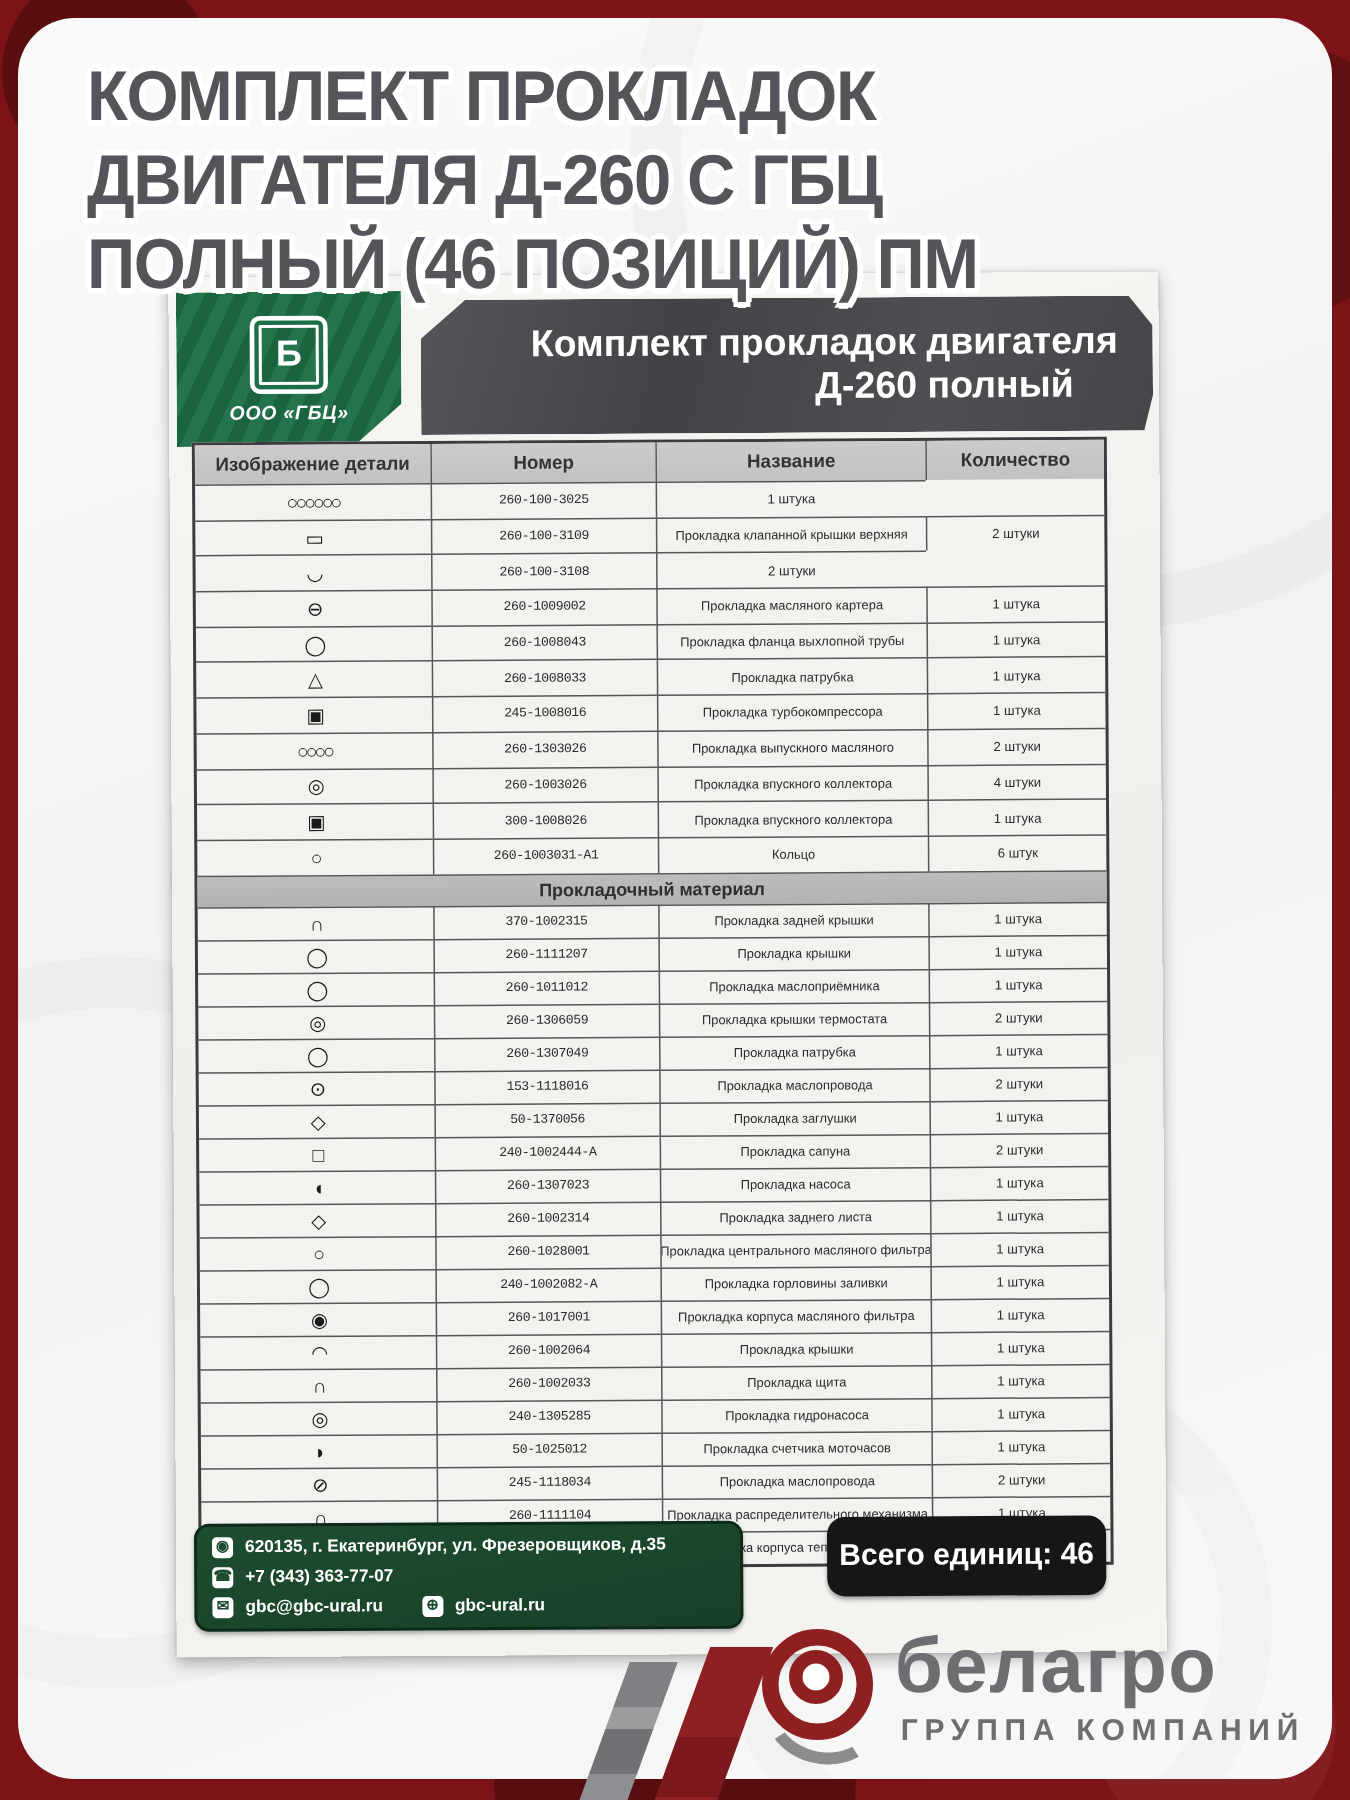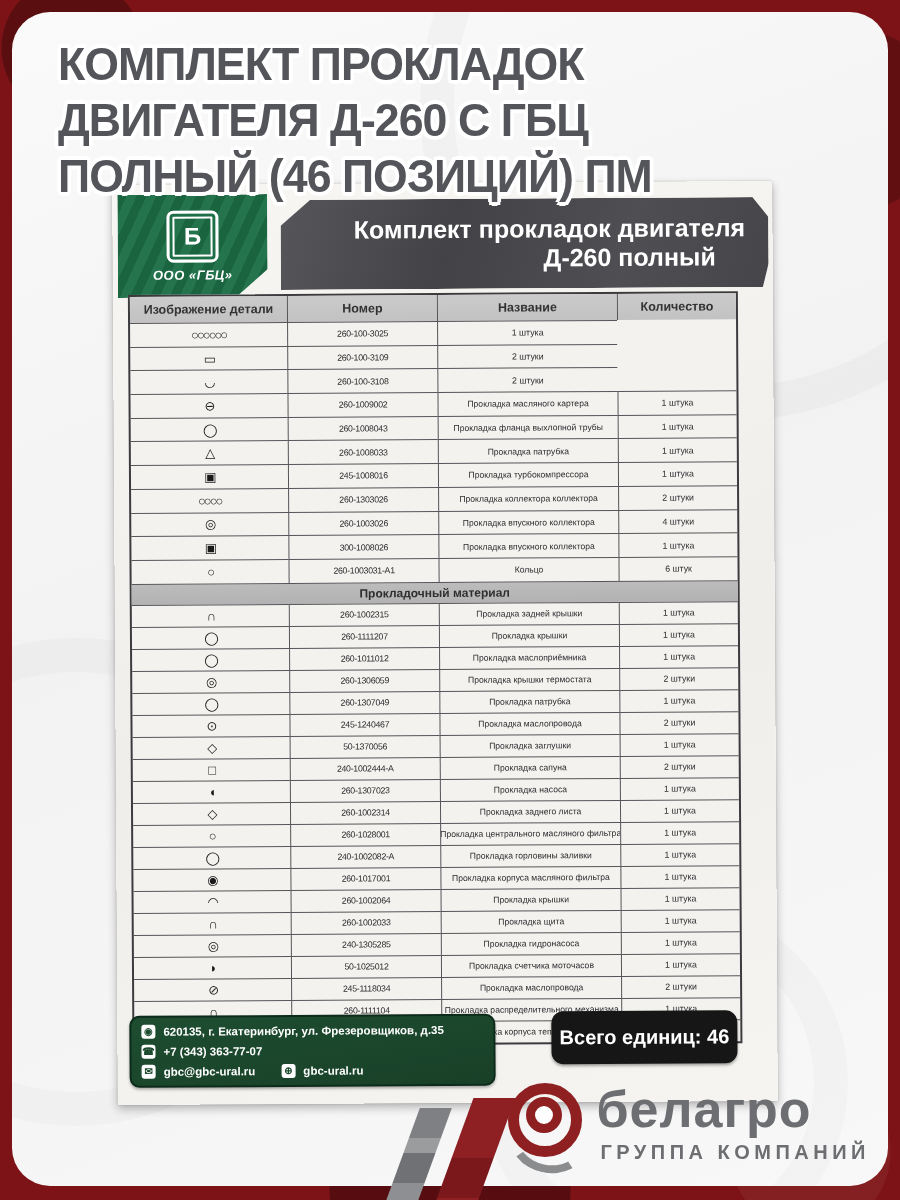--- a/index.html
+++ b/index.html
@@ -50,40 +50,40 @@
   
   .gtable{position:absolute;left:15px;top:110px;width:606px;border:2px solid #3c3c3f;background:#f4f2ef;}
   .trow{display:grid;grid-template-columns:157px 150px 180px 119px;}
   .tc{border-left:1px solid #55555a;border-top:1px solid #55555a;display:flex;align-items:center;justify-content:center;
     overflow:hidden;white-space:nowrap;color:#2b2b2e;}
   .trow .tc:first-child{border-left:none;}
   .thead .tc{border-top:none;background:linear-gradient(180deg,#cccbcb,#c3c2c2);font-weight:bold;font-size:12.5px;color:#333;height:26px;}
   .rows1 .tc{height:22.7px;}
   .rows2 .tc{height:21px;}
   .tc.img{font-size:13px;letter-spacing:-2px;color:#1a1a1a;}
-  .tc.num{font-family:Liberation Sans, sans-serif;font-size:8.8px;letter-spacing:-.3px;}
+  .tc.num{font-family:Liberation Mono, monospace;font-size:8.8px;letter-spacing:-.3px;}
   .tc.nam{font-size:8.6px;}
   .tc.qty{font-size:8.8px;}
   .section-band{border-top:1px solid #55555a;background:linear-gradient(180deg,#bdbcbc,#b3b2b2);
     height:20px;display:flex;align-items:center;justify-content:center;font-weight:bold;font-size:12px;color:#2e2e31;}
 
   
   .contact{position:absolute;left:12px;top:831px;width:366px;height:72px;border-radius:10px;
     background:linear-gradient(170deg,#20523466 ,#00000022),#1c4a2e;border:2px solid #0d2b1a;
     box-shadow:0 2px 3px rgba(0,0,0,.3);padding:7px 10px;box-sizing:border-box;
     display:flex;flex-direction:column;justify-content:space-between;}
   .cline{display:flex;align-items:center;gap:8px;color:#fff;font-weight:bold;font-size:11.5px;}
   .cicon{width:14px;height:14px;border-radius:3px;background:#fff;color:#1c4a2e;font-size:10px;line-height:14px;
     text-align:center;flex:0 0 14px;font-weight:bold;}
   .total-box{position:absolute;left:434px;top:829px;width:186px;height:53px;background:#161617;border-radius:12px;
     box-shadow:0 2px 3px rgba(0,0,0,.35);display:flex;align-items:center;justify-content:center;
     color:#fff;font-weight:bold;font-size:20px;}
 
   
-  .brand{position:absolute;right:30px;bottom:22px;height:95px;z-index:5;display:flex;align-items:flex-start;}
+  .brand{position:absolute;right:30px;bottom:34px;height:95px;z-index:5;display:flex;align-items:flex-end;}
   .brand-mark{position:relative;width:74px;height:80px;margin-right:14px;}
   .bm-outer{position:absolute;left:0;top:0;width:52px;height:52px;border:11px solid #8e2022;border-radius:50%;}
   .bm-inner{position:absolute;left:18px;top:14px;width:18px;height:18px;border:9px solid #8e2022;border-radius:50%;background:#fff;}
   .bm-swoosh{position:absolute;left:2px;top:26px;width:62px;height:48px;border-radius:50%;
     border:8px solid transparent;border-bottom-color:#8a8c8e;transform:rotate(12deg);}
   .brand-text{display:flex;flex-direction:column;align-items:flex-start;}
   .brand-name{color:#6d6e71;font-weight:bold;font-size:52px;line-height:52px;letter-spacing:1px;}
   .brand-sub{color:#6d6e71;font-size:20px;font-weight:bold;letter-spacing:4.5px;margin-top:6px;margin-left:4px;}
 
   
@@ -129,20 +129,21 @@
 
           <div class="trow">
             <div class="tc img">○○○○○○</div>
             <div class="tc num">260-100-3025</div>
             <div class="tc qty">1 штука</div>
           </div>
 
           <div class="trow">
             <div class="tc img">▭</div>
             <div class="tc num">260-100-3109</div>
+            <div class="tc nam">Прокладка клапанной крышки верхняя</div>
             <div class="tc qty">2 штуки</div>
           </div>
 
           <div class="trow">
             <div class="tc img">◡</div>
             <div class="tc num">260-100-3108</div>
             <div class="tc qty">2 штуки</div>
           </div>
 
           <div class="trow">
@@ -169,21 +170,21 @@
           <div class="trow">
             <div class="tc img">▣</div>
             <div class="tc num">245-1008016</div>
             <div class="tc nam">Прокладка турбокомпрессора</div>
             <div class="tc qty">1 штука</div>
           </div>
 
           <div class="trow">
             <div class="tc img">○○○○</div>
             <div class="tc num">260-1303026</div>
-            <div class="tc nam">Прокладка коллектора коллектора</div>
+            <div class="tc nam">Прокладка выпускного масляного</div>
             <div class="tc qty">2 штуки</div>
           </div>
 
           <div class="trow">
             <div class="tc img">◎</div>
             <div class="tc num">260-1003026</div>
             <div class="tc nam">Прокладка впускного коллектора</div>
             <div class="tc qty">4 штуки</div>
           </div>
 
@@ -201,21 +202,21 @@
             <div class="tc qty">6 штук</div>
           </div>
         </div>
 
       <div class="section-band">Прокладочный материал</div>
 
       <div class="rows2">
 
           <div class="trow">
             <div class="tc img">∩</div>
-            <div class="tc num">260-1002315</div>
+            <div class="tc num">370-1002315</div>
             <div class="tc nam">Прокладка задней крышки</div>
             <div class="tc qty">1 штука</div>
           </div>
 
           <div class="trow">
             <div class="tc img">◯</div>
             <div class="tc num">260-1111207</div>
             <div class="tc nam">Прокладка крышки</div>
             <div class="tc qty">1 штука</div>
           </div>
@@ -236,21 +237,21 @@
 
           <div class="trow">
             <div class="tc img">◯</div>
             <div class="tc num">260-1307049</div>
             <div class="tc nam">Прокладка патрубка</div>
             <div class="tc qty">1 штука</div>
           </div>
 
           <div class="trow">
             <div class="tc img">⊙</div>
-            <div class="tc num">245-1240467</div>
+            <div class="tc num">153-1118016</div>
             <div class="tc nam">Прокладка маслопровода</div>
             <div class="tc qty">2 штуки</div>
           </div>
 
           <div class="trow">
             <div class="tc img">◇</div>
             <div class="tc num">50-1370056</div>
             <div class="tc nam">Прокладка заглушки</div>
             <div class="tc qty">1 штука</div>
           </div>

